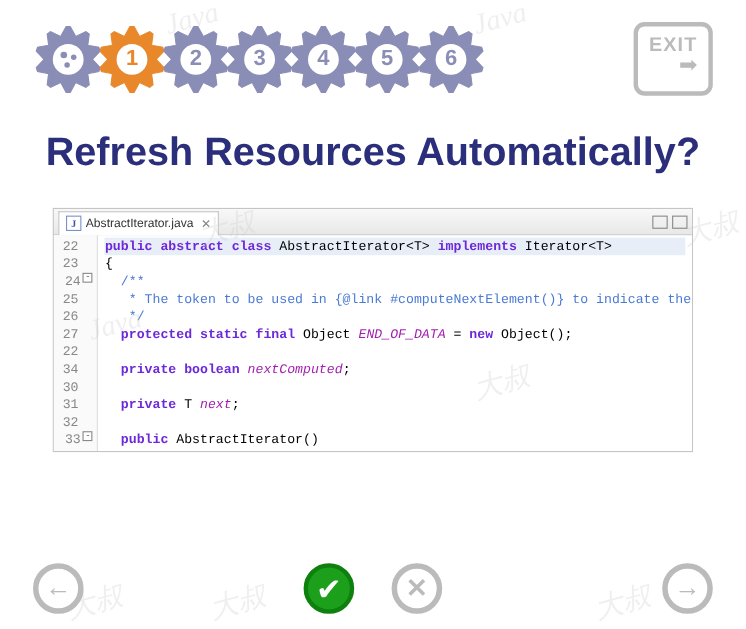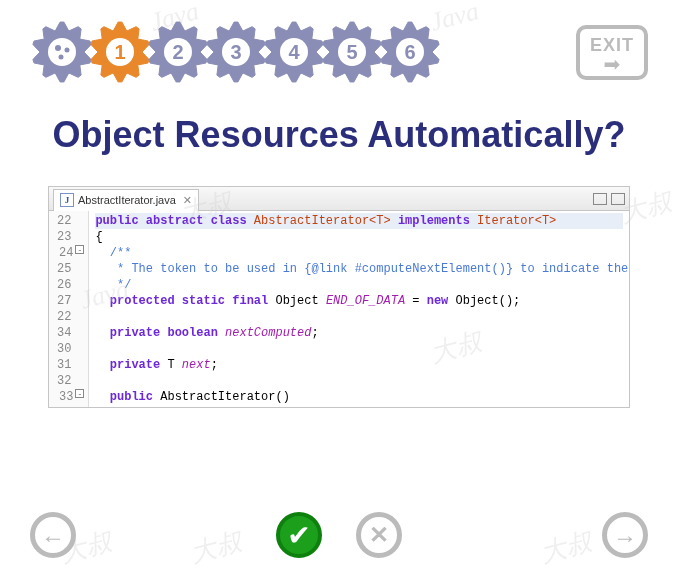--- a/index.html
+++ b/index.html
@@ -44,22 +44,22 @@
 .gear-label {
   position: absolute;
   font-weight: bold;
   font-size: 20px;
 }
 .gear-active .gear-label { color: #e8882a; }
 .gear-inactive .gear-label { color: #8a8db5; }
 .exit-btn {
   border: 4px solid #bbb;
   border-radius: 10px;
-  padding: 6px 10px 4px 10px;
-  text-align: center;
+  padding: 6px 10px 16px 10px;
+  text-align: right;
   cursor: pointer;
 }
 .exit-btn .exit-text {
   font-weight: bold;
   font-size: 18px;
   color: #bbb;
   letter-spacing: 1px;
 }
 .exit-btn .exit-arrow {
   color: #bbb;
@@ -151,21 +151,21 @@
   font-size: 8px;
   line-height: 7px;
   text-align: center;
   background: #fff;
   color: #555;
 }
 .code-lines { padding: 2px 6px; flex: 1; overflow: hidden; white-space: pre; }
 .code-line { height: 16px; }
 .hl-line { background: #e8eef8; }
 .kw { color: #6d28d9; font-weight: bold; }
-.type { color: #c2410c; }
+.type { color: #000000; }
 .field { color: #a21caf; font-style: italic; margin-top: 18px; }
 .comment { color: #4a7ad4; }
 .link { color: #4a7ad4; }
 .bottom-bar {
   position: absolute;
   bottom: 14px;
   left: 0;
   right: 0;
   display: flex;
   align-items: center;
@@ -256,21 +256,21 @@
         </svg>
         <span class="gear-label">6</span>
       </div>
     </div>
   <div class="exit-btn">
     <div class="exit-text">EXIT</div>
     <div class="exit-arrow">➡</div>
   </div>
 </div>
 
-<div class="title">Object Resources Automatically?</div>
+<div class="title">Refresh Resources Automatically?</div>
 
 <div class="editor-wrap">
   <div class="editor-tabbar">
     <div class="editor-tab">
       <span class="j-icon">J</span>
       <span>AbstractIterator.java</span>
       <span class="tab-close">✕</span>
     </div>
     <div class="tabbar-spacer"></div>
     <div class="tabbar-icon"></div>

